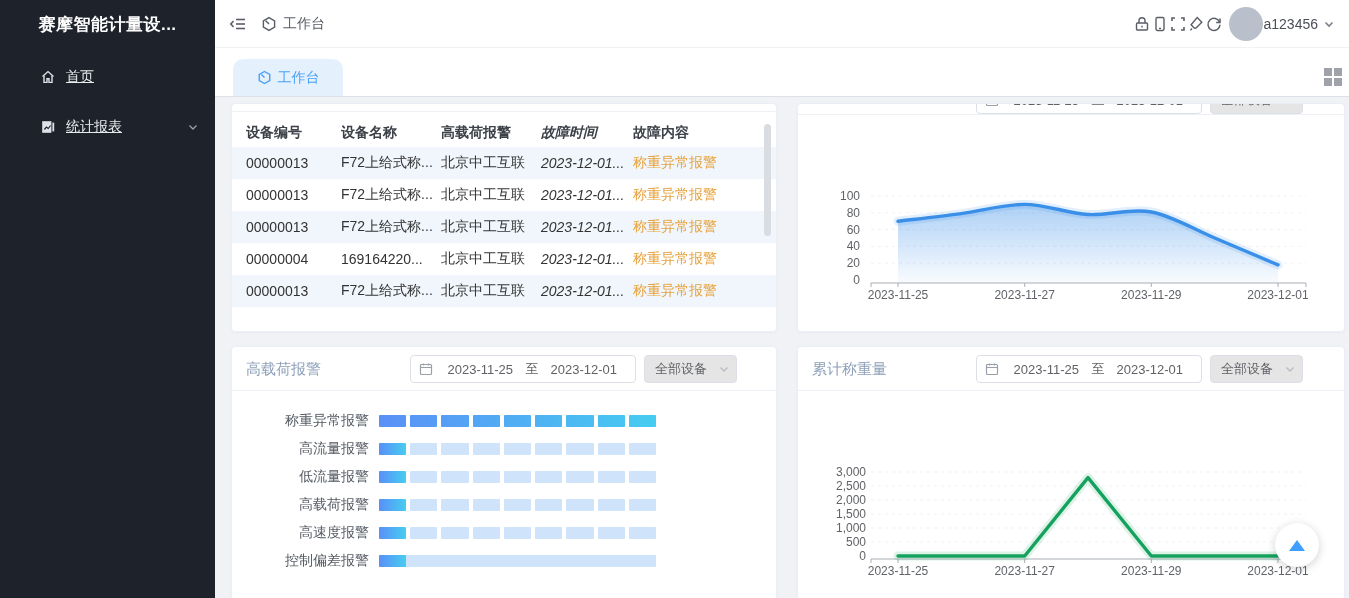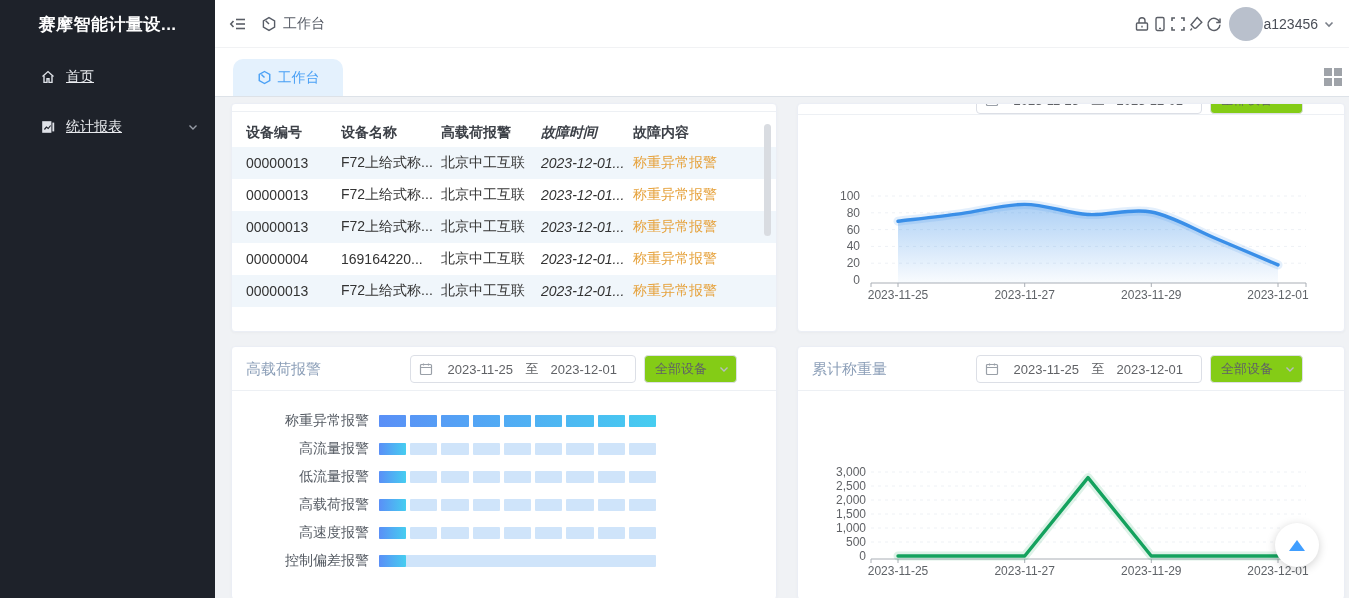--- a/index.html
+++ b/index.html
@@ -38,21 +38,21 @@
   #card-alarm  { left:231px; top:346px; width:546px; height:254px; }
   #card-weight { left:797px; top:346px; width:548px; height:254px; }
   .mini-divider { position:absolute; left:0; width:100%; border-top:1px solid #edf0f4; }
   .card-header { position:relative; height:44px; border-bottom:1px solid #edf0f4; }
   .card-title { position:absolute; left:14px; top:13px; font-size:15px; color:#8c9fb8; }
 
   .ctrl-date { position:absolute; left:178px; top:8px; width:226px; height:28px; border:1px solid #dcdfe6; border-radius:4px; background:#fff; display:flex; align-items:center; padding:0 8px; color:#606266; font-size:13px; cursor:pointer; }
   .ctrl-date .cal { display:flex; color:#9aa0a8; margin-right:4px; flex:none; }
   .ctrl-date .d { flex:1; text-align:center; }
   .ctrl-date .sep { flex:none; padding:0 2px; color:#606266; }
-  .ctrl-select { position:absolute; left:412px; top:8px; width:93px; height:28px; border:1px solid #dcdfe6; border-radius:4px; background:#84cc16; display:flex; align-items:center; padding:0 6px 0 10px; color:#606266; font-size:13px; cursor:pointer; }
+  .ctrl-select { position:absolute; left:412px; top:8px; width:93px; height:28px; border:1px solid #dcdfe6; border-radius:4px; background:#e5e5e5; display:flex; align-items:center; padding:0 6px 0 10px; color:#606266; font-size:13px; cursor:pointer; }
   .ctrl-select .sv { flex:1; }
   .ctrl-select .chev { display:flex; color:#b8bcc4; }
   .clipped .ctrl-date { top:-18px; }
   .clipped .ctrl-select { top:-18px; }
 
   
   .ftable { position:absolute; left:0; top:15px; width:100%; font-size:14px; }
   .trow { display:flex; align-items:center; height:32px; padding-left:14px; }
   .trow.head { height:28px; font-weight:bold; color:#3d4148; }
   .trow.stripe { background:#f0f6fb; }

